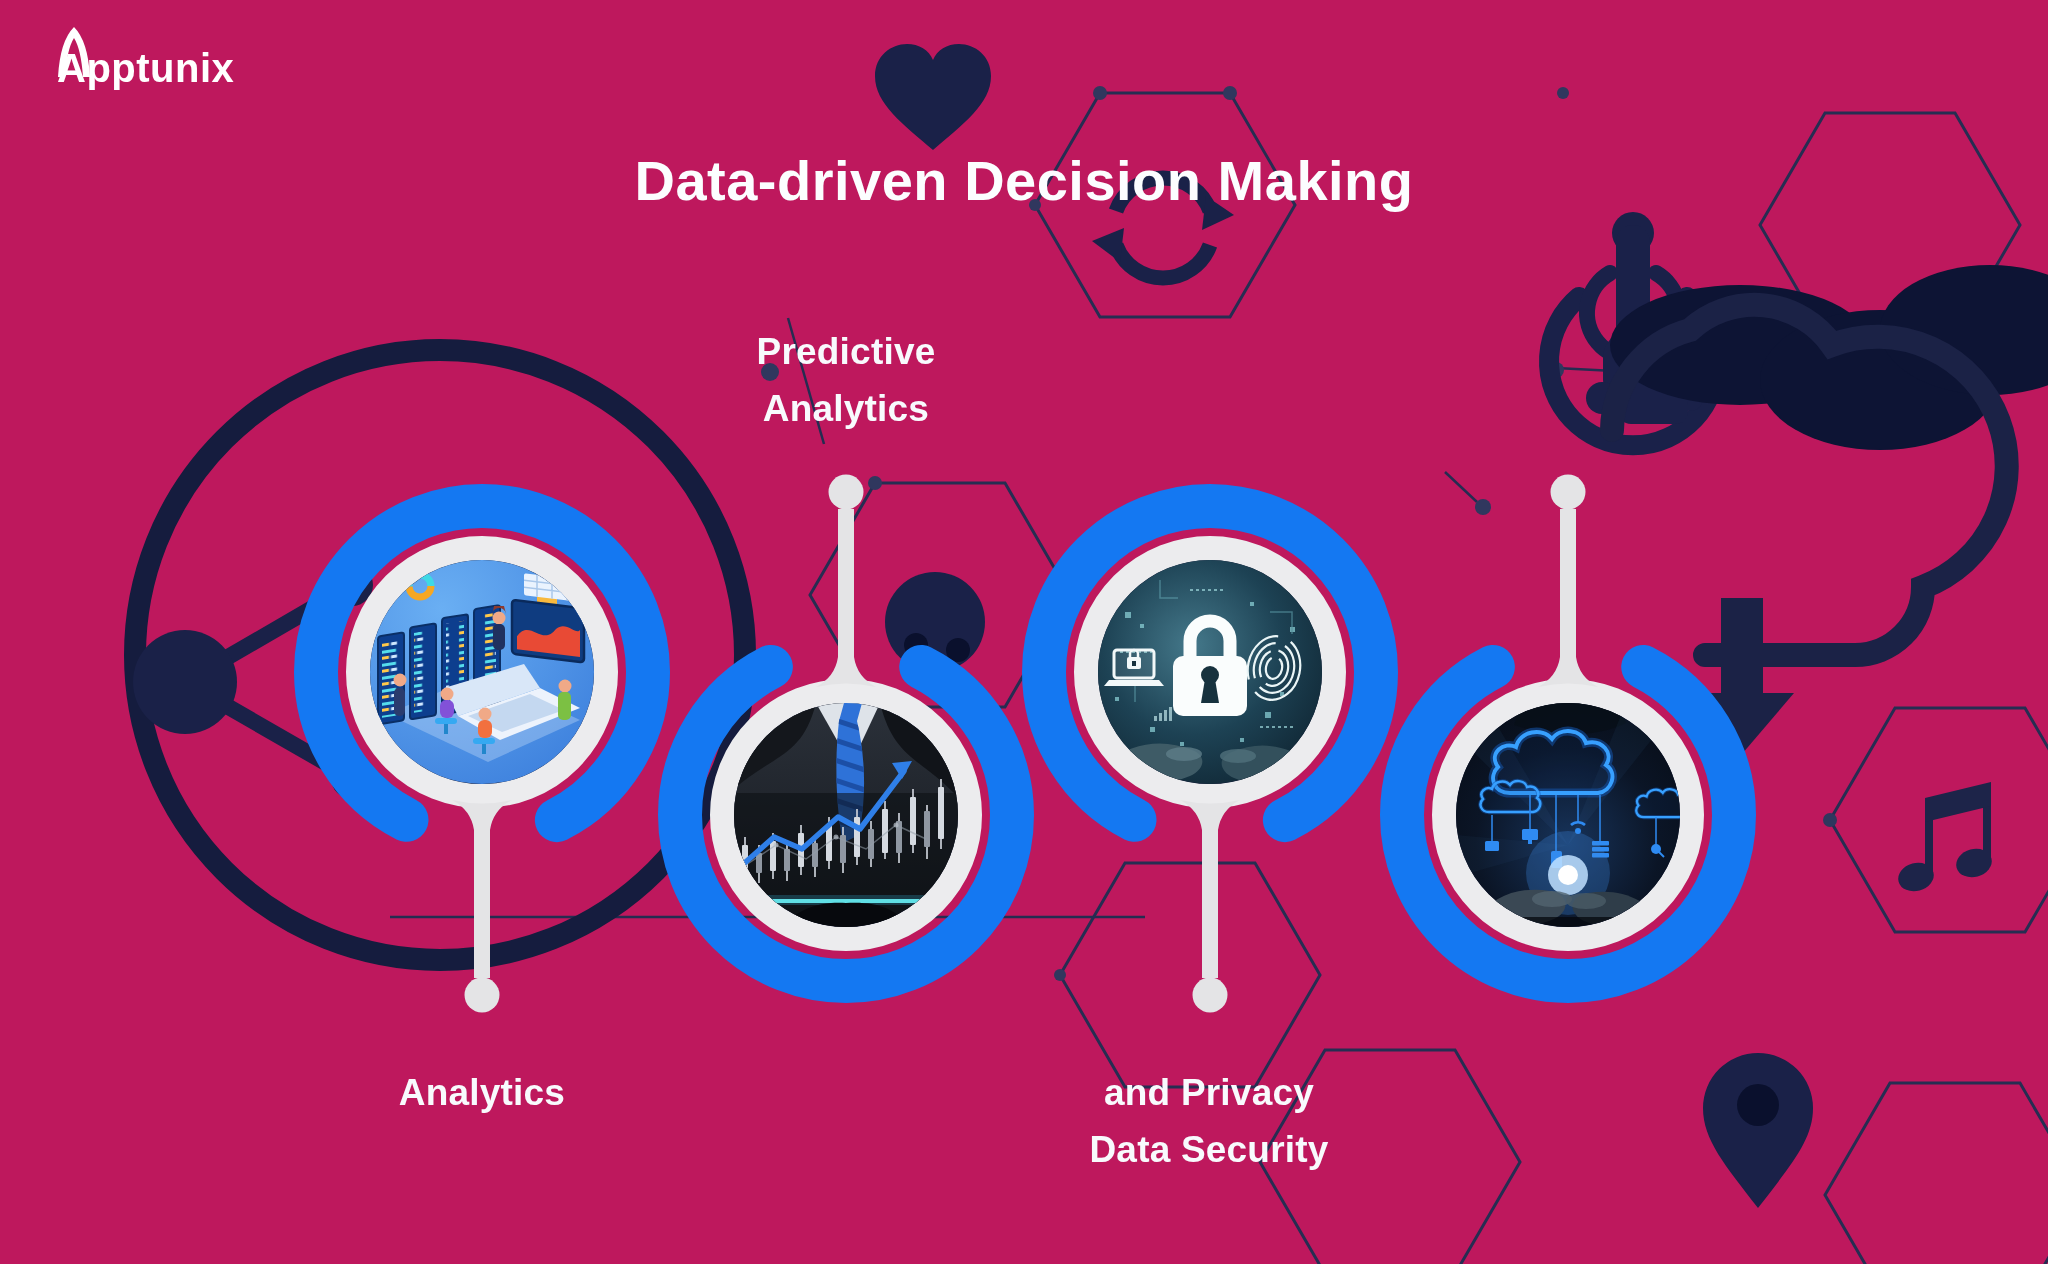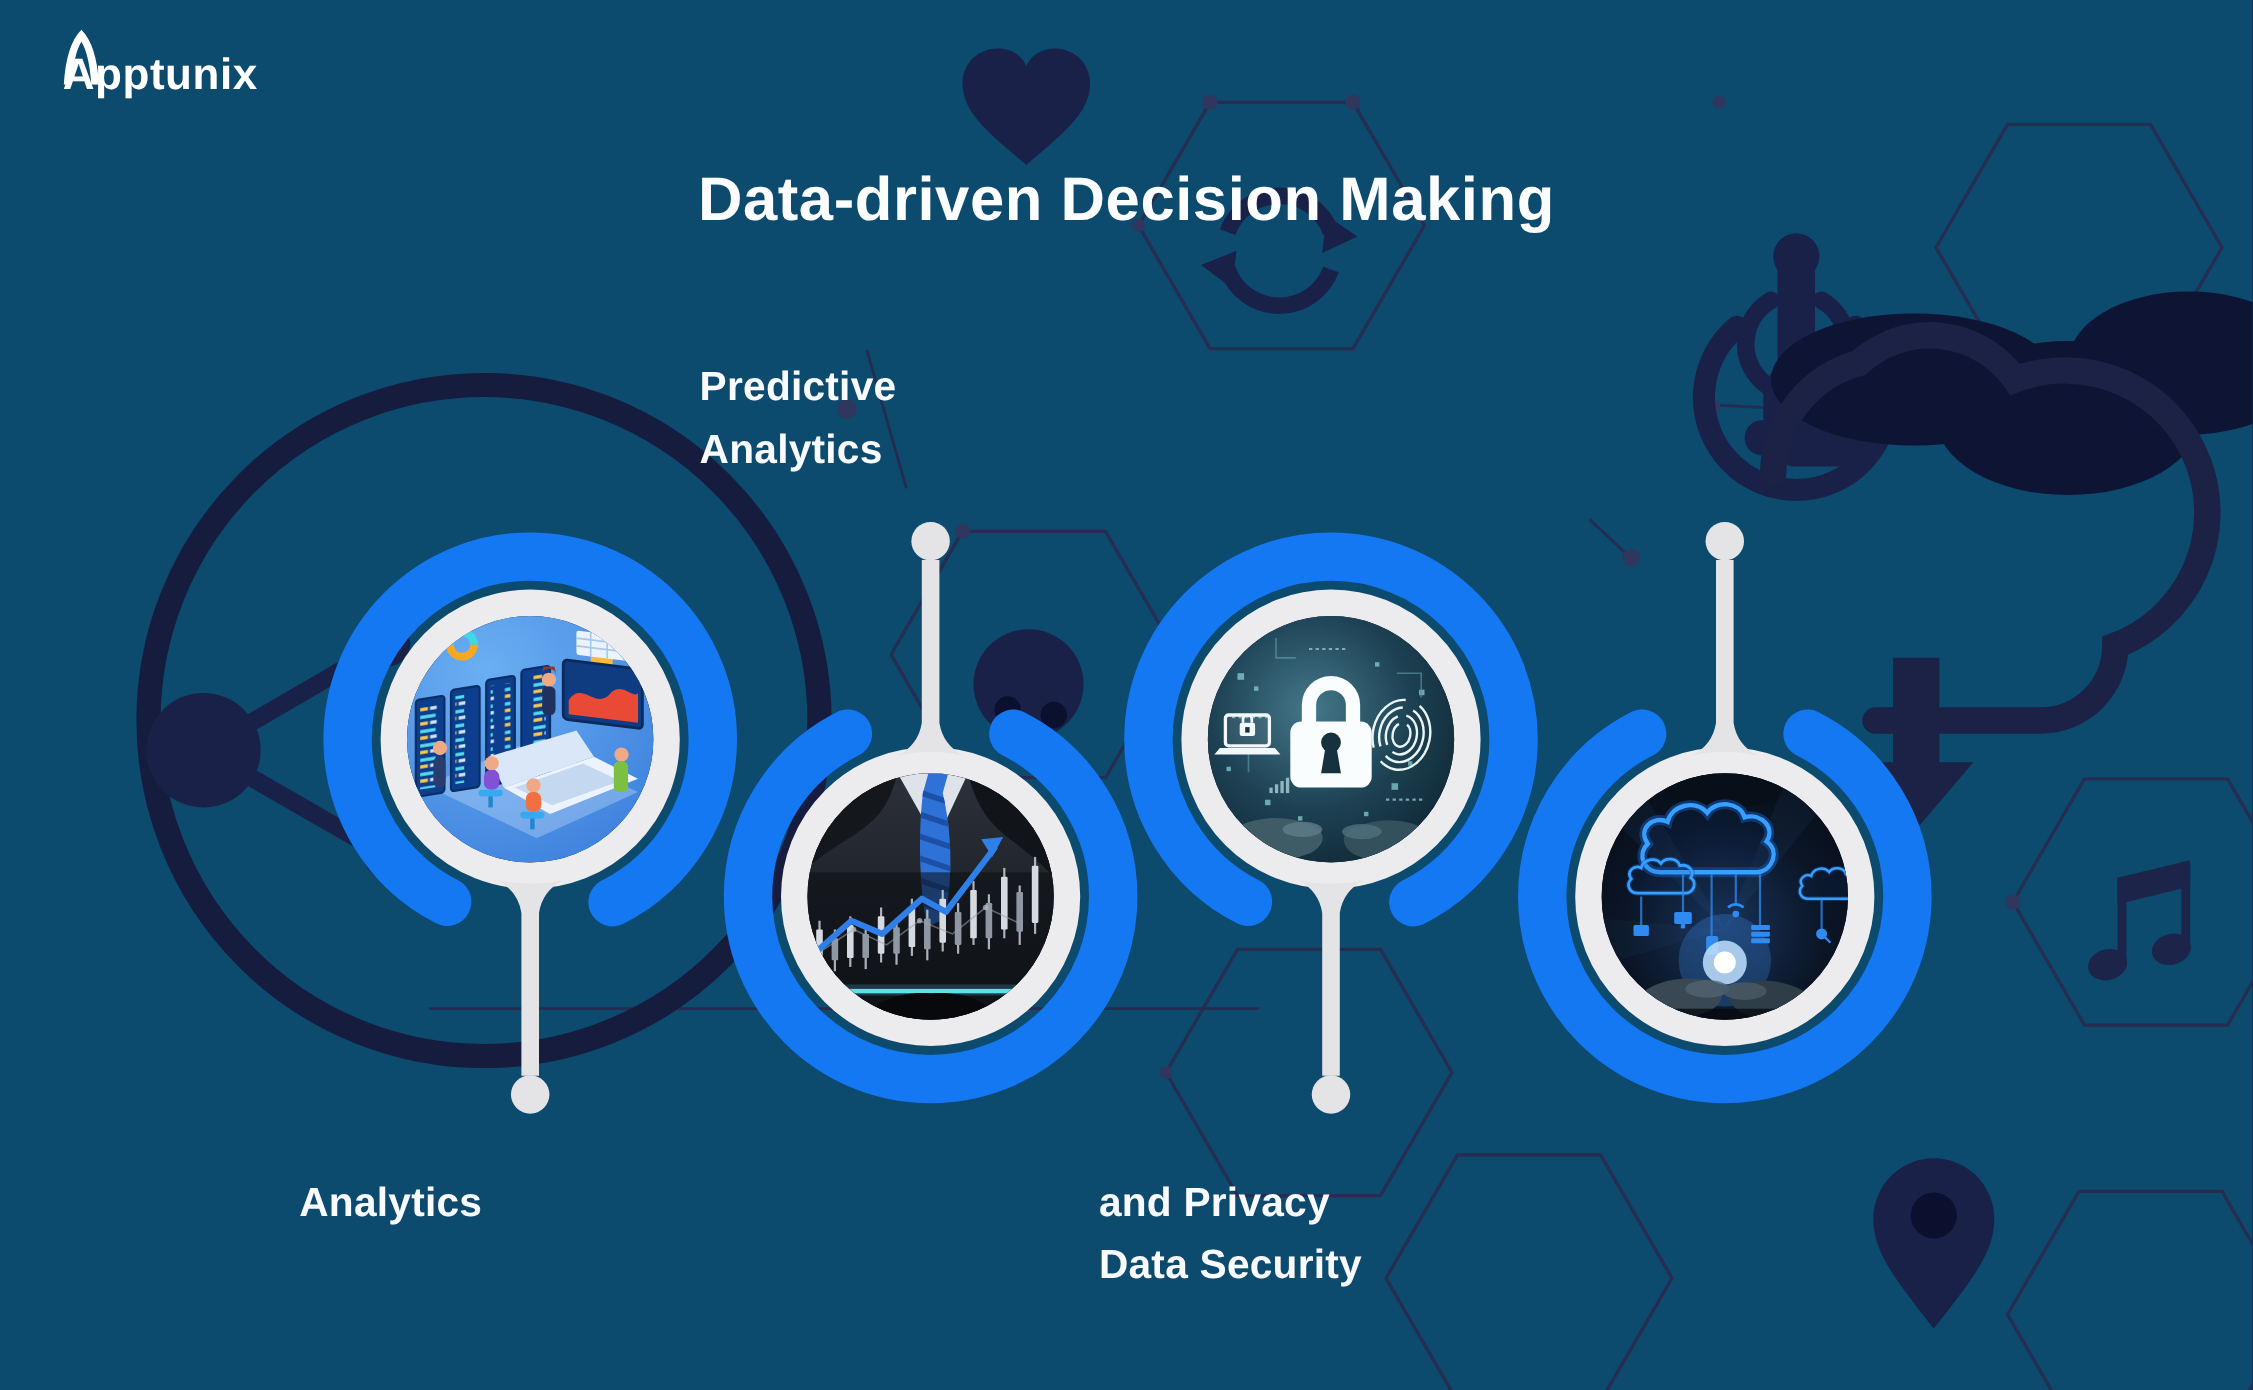--- a/index.html
+++ b/index.html
@@ -1,38 +1,38 @@
 <!DOCTYPE html>
 <html><head>
 <meta charset="utf-8">
 <style>
   html,body{margin:0;padding:0;background:#0A102D;}
   .stage{
     position:relative;width:2048px;height:1264px;overflow:hidden;
-    background:#0c4a6e;font-family:"Liberation Sans",sans-serif;
+    background:#be185d;font-family:"Liberation Sans",sans-serif;
   }
   .decor{position:absolute;left:0;top:0;}
   .hex{fill:none;stroke:#262D52;stroke-width:3;}
   .hexdot{fill:#30375E;}
   .thinline{stroke:#252C51;stroke-width:2.5;fill:none;}
   .navyicon{fill:#1A2148;}
   .navystroke{stroke:#1A2148;fill:none;}
   .logo{
     position:absolute;left:57px;top:40px;color:#FFFFFF;
     font-size:40px;font-weight:700;letter-spacing:0.5px;line-height:56px;
   }
   .logo .arch{position:absolute;left:-3px;top:-15px;}
   .title{
     position:absolute;left:0;top:148px;width:2048px;text-align:center;
     color:#FCFDFF;font-size:56px;font-weight:700;letter-spacing:0.5px;
   }
   .item{position:absolute;width:420px;height:720px;}
   .item svg{display:block;}
   .label{
-    position:absolute;width:420px;text-align:left;color:#F8FAFD;
+    position:absolute;width:420px;text-align:center;color:#F8FAFD;
     font-size:37px;font-weight:700;line-height:57px;letter-spacing:0.2px;
   }
 </style>
 </head>
 <body>
 
 <div class="stage">
 
   <svg class="decor" width="2048" height="1264" viewBox="0 0 2048 1264">
     <defs>

